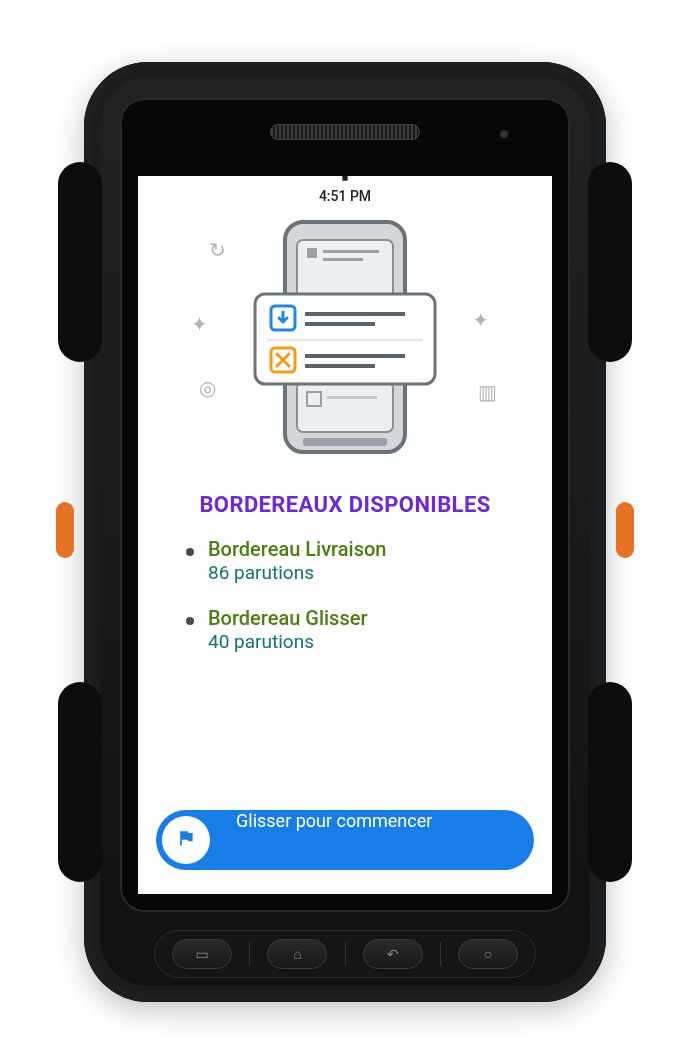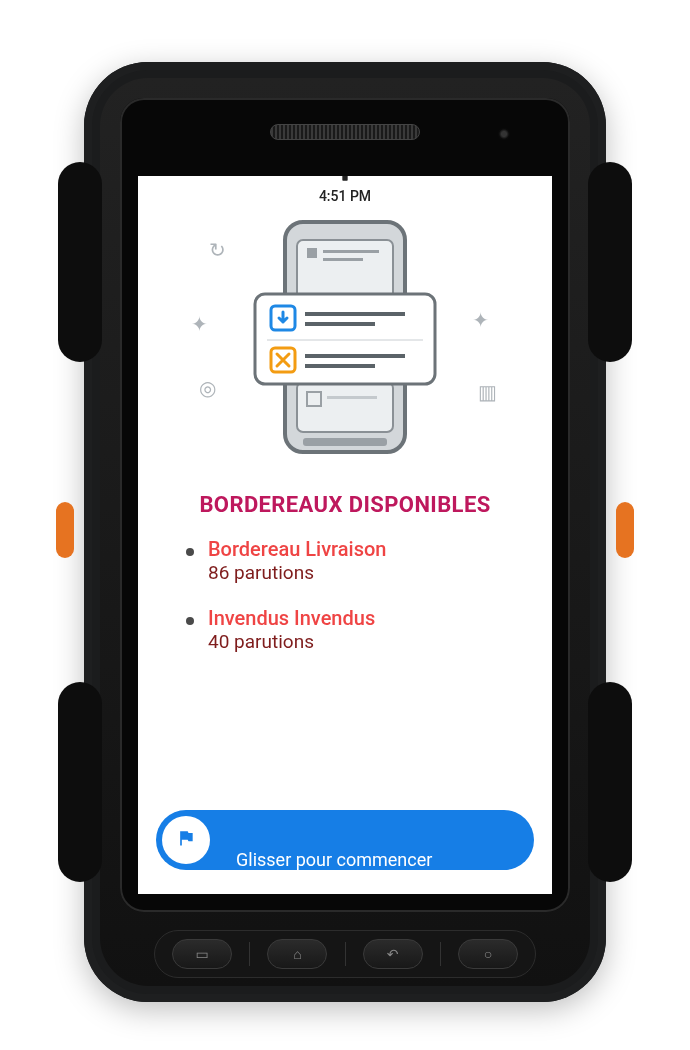--- a/index.html
+++ b/index.html
@@ -83,35 +83,35 @@
     gap: 3px; padding: 0 10px; font-size: 14px; color: #222; font-weight: 500; flex-direction: column;
   }
   .statusbar svg { width: 16px; height: 16px; fill: #222; }
 
   .hero {
     margin: 8px auto 20px; width: 260px; height: 260px; position: relative;
   }
   
 
   .heading {
-    text-align: center; color: #be185d; font-weight: 700;
+    text-align: center; color: #6d28d9; font-weight: 700;
     font-size: 22px; letter-spacing: .4px; margin: 12px 16px 20px;
   }
 
   .list { padding: 0 48px; color: #333; }
   .item { margin-bottom: 22px; }
   .item .dot { display:inline-block; width:8px; height:8px; border-radius:50%;
                background:#4a4a4a; vertical-align: middle; margin-right: 10px; }
-  .item .title { display:inline; font-size: 20px; color:#ef4444; font-weight:500; }
-  .item .sub { margin-left: 22px; font-size: 19px; color:#7f1d1d; }
+  .item .title { display:inline; font-size: 20px; color:#4d7c0f; font-weight:500; }
+  .item .sub { margin-left: 22px; font-size: 19px; color:#0f766e; }
 
   .slide {
     position: absolute; left: 18px; right: 18px; bottom: 24px; height: 60px;
     background: #167ee6; border-radius: 30px;
-    display: flex; align-items: flex-end; color: #fff;
+    display: flex; align-items: flex-start; color: #fff;
   }
   .slide .knob {
     width: 48px; height: 48px; border-radius: 50%; background: #fff;
     margin: 6px; display:flex; align-items:center; justify-content:center;
   }
   .slide .knob svg { width: 20px; height: 20px; fill: #167ee6; }
   .slide .label { margin-left: 20px; font-size: 18px; font-weight: 400; }
 
   
   .deco { position:absolute; color:#aeb4b9; font-size:20px; }
@@ -189,21 +189,21 @@
       <div class="heading">BORDEREAUX DISPONIBLES</div>
 
       <div class="list">
         <div class="item">
           <span class="dot"></span>
           <span class="title">Bordereau Livraison</span>
           <div class="sub">86 parutions</div>
         </div>
         <div class="item">
           <span class="dot"></span>
-          <span class="title">Invendus Invendus</span>
+          <span class="title">Bordereau Glisser</span>
           <div class="sub">40 parutions</div>
         </div>
       </div>
 
       <div class="slide">
         <div class="knob">
           <span>
             <svg viewBox="0 0 24 24">
                 <path d="M5 3v18h2v-7h7l1 2h5V6h-5l-1-2H5z"></path>
               </svg>

